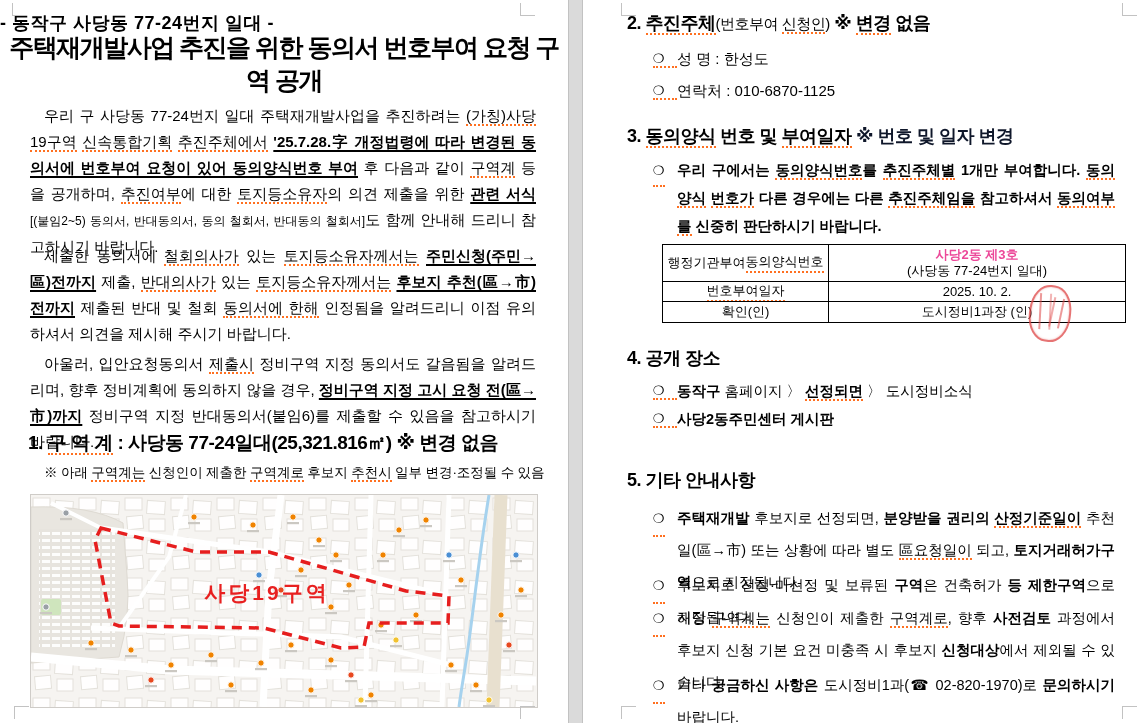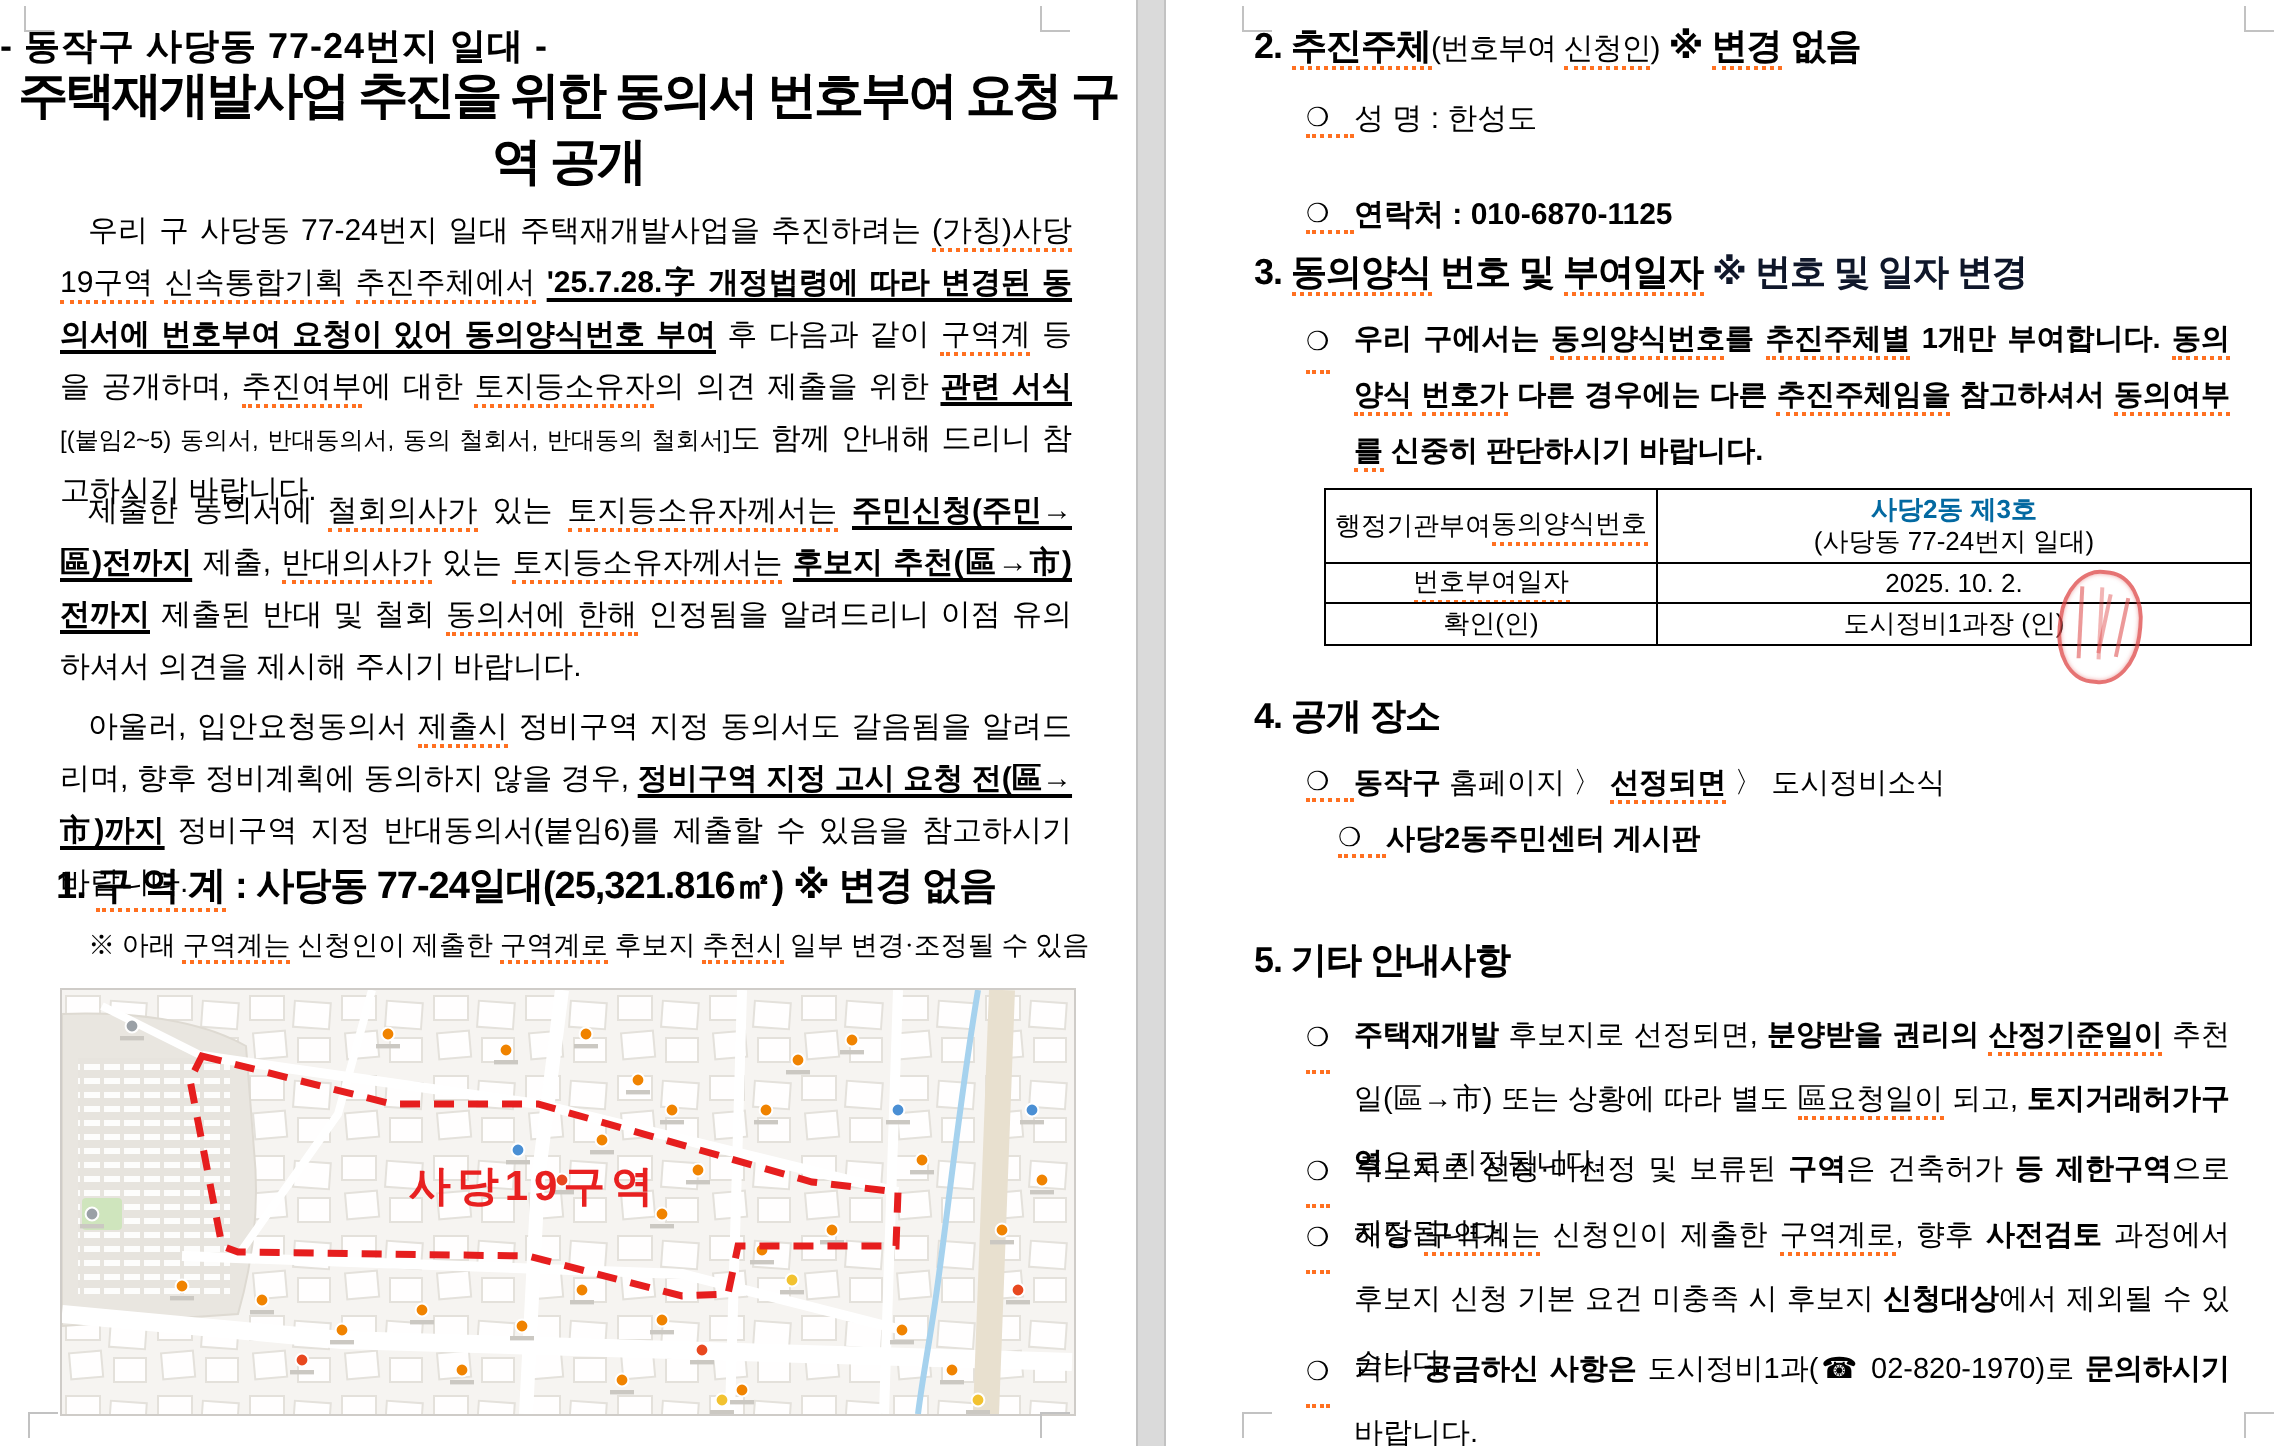--- a/index.html
+++ b/index.html
@@ -34,31 +34,31 @@
   .rh{left:44px;font-size:18px;font-weight:bold;letter-spacing:-.5px;}
   #h2r{top:11px;} #h3r{top:124px;} #h4r{top:346px;} #h5r{top:468px;}
   .blt-line{left:70px;font-size:15px;}
   .blt{display:inline-block;width:24px;font-size:13px;vertical-align:1px;}
   .rich-bullet{left:70px;width:462px;}
   .rb-mk{position:absolute;left:0;top:1px;font-size:13px;}
   .rb-tx{display:block;padding-left:24px;text-align:justify;}
   #s3p{top:156px;font-size:14.5px;line-height:28px;font-weight:bold;}
   #s3p .rb-tx span{font-weight:bold;}
   .s4i{font-size:14.5px;}
-  #s4i1{top:382px;} #s4i2{top:410px;margin-left:16px;}
+  #s4i1{top:382px;} #s4i2{top:410px;}
   .s5i{font-size:14.5px;line-height:32px;}
   #s5i1{top:502px;} #s5i2{top:569px;} #s5i3{top:602px;} #s5i4{top:669px;}
   
   #tbl{left:79px;top:244px;width:464px;border:1.5px solid #000;border-collapse:collapse;box-sizing:border-box;
        display:grid;grid-template-columns:166px 1fr;font-size:13px;}
   #tbl .c{border-top:1px solid #000;display:flex;align-items:center;justify-content:center;text-align:center;box-sizing:border-box;}
   #tbl .c.first{border-top:none;}
   #tbl .lab{border-right:1px solid #000;}
   #tbl .r1{height:36px;} #tbl .r2{height:20px;} #tbl .r3{height:21px;}
-  .tv-blue{color:#0369a1;font-weight:bold;}
+  .tv-blue{color:#ec4899;font-weight:bold;}
   .tv-l2{display:block;line-height:16px;}
   
   #stamp{left:446px;top:285px;width:38px;height:53px;border:2.5px solid rgba(222,70,70,.75);
          border-radius:46%;transform:rotate(7deg);box-shadow:0 0 2px rgba(222,70,70,.5) inset;}
   #stamp:before{content:"";position:absolute;left:8px;top:7px;width:8px;height:36px;
         border-left:2.5px solid rgba(222,70,70,.55);border-right:2px solid rgba(222,70,70,.4);transform:rotate(-4deg);}
   #stamp:after{content:"";position:absolute;right:7px;top:10px;width:7px;height:30px;
         border-left:2px solid rgba(222,70,70,.45);border-right:2.5px solid rgba(222,70,70,.55);transform:rotate(5deg);}
 </style>
 </head>
@@ -199,21 +199,21 @@
   </div>
 
   <div id="divider"></div>
 
   <div class="page" id="page-r">
     <div class="abs rh" id="h2r"><span class="b">2. </span><span class="b sp">추진주체</span><span class="m">(번호부여 </span><span class="sp m">신청인</span><span class="m">)</span><span class="b">  ※ </span><span class="b sp">변경</span><span class="b"> 없음</span></div>
 
     <div class="abs blt-line" style="top:50px;">
       <span class="blt sp">❍</span><span>성  명 : 한성도</span>
     </div>
-    <div class="abs blt-line" style="top:98px;font-weight:bold;">
+    <div class="abs blt-line" style="top:82px;">
       <span class="blt sp">❍</span><span>연락처 : 010-6870-1125</span>
     </div>
 
     <div class="abs rh" id="h3r"><span class="b">3. </span><span class="b sp">동의양식</span><span class="b"> 번호 및 </span><span class="b sp">부여일자</span><span class="b">  </span><span class="b" style="color: #0f172a;">※ 번호 및 일자 변경</span></div>
 
     <div class="abs rich-bullet" id="s3p">
       <span class="rb-mk sp">❍</span>
       <span class="rb-tx"><span>우리 구에서는 </span><span class="sp">동의양식번호</span><span>를 </span><span class="sp">추진주체별</span><span> 1개만 부여합니다. </span><span class="sp">동의양식</span><span> </span><span class="sp">번호가</span><span> 다른 경우에는 다른 </span><span class="sp">추진주체임을</span><span> 참고하셔서 </span><span class="sp">동의여부를</span><span> 신중히 판단하시기 바랍니다.</span></span>
     </div>
 

